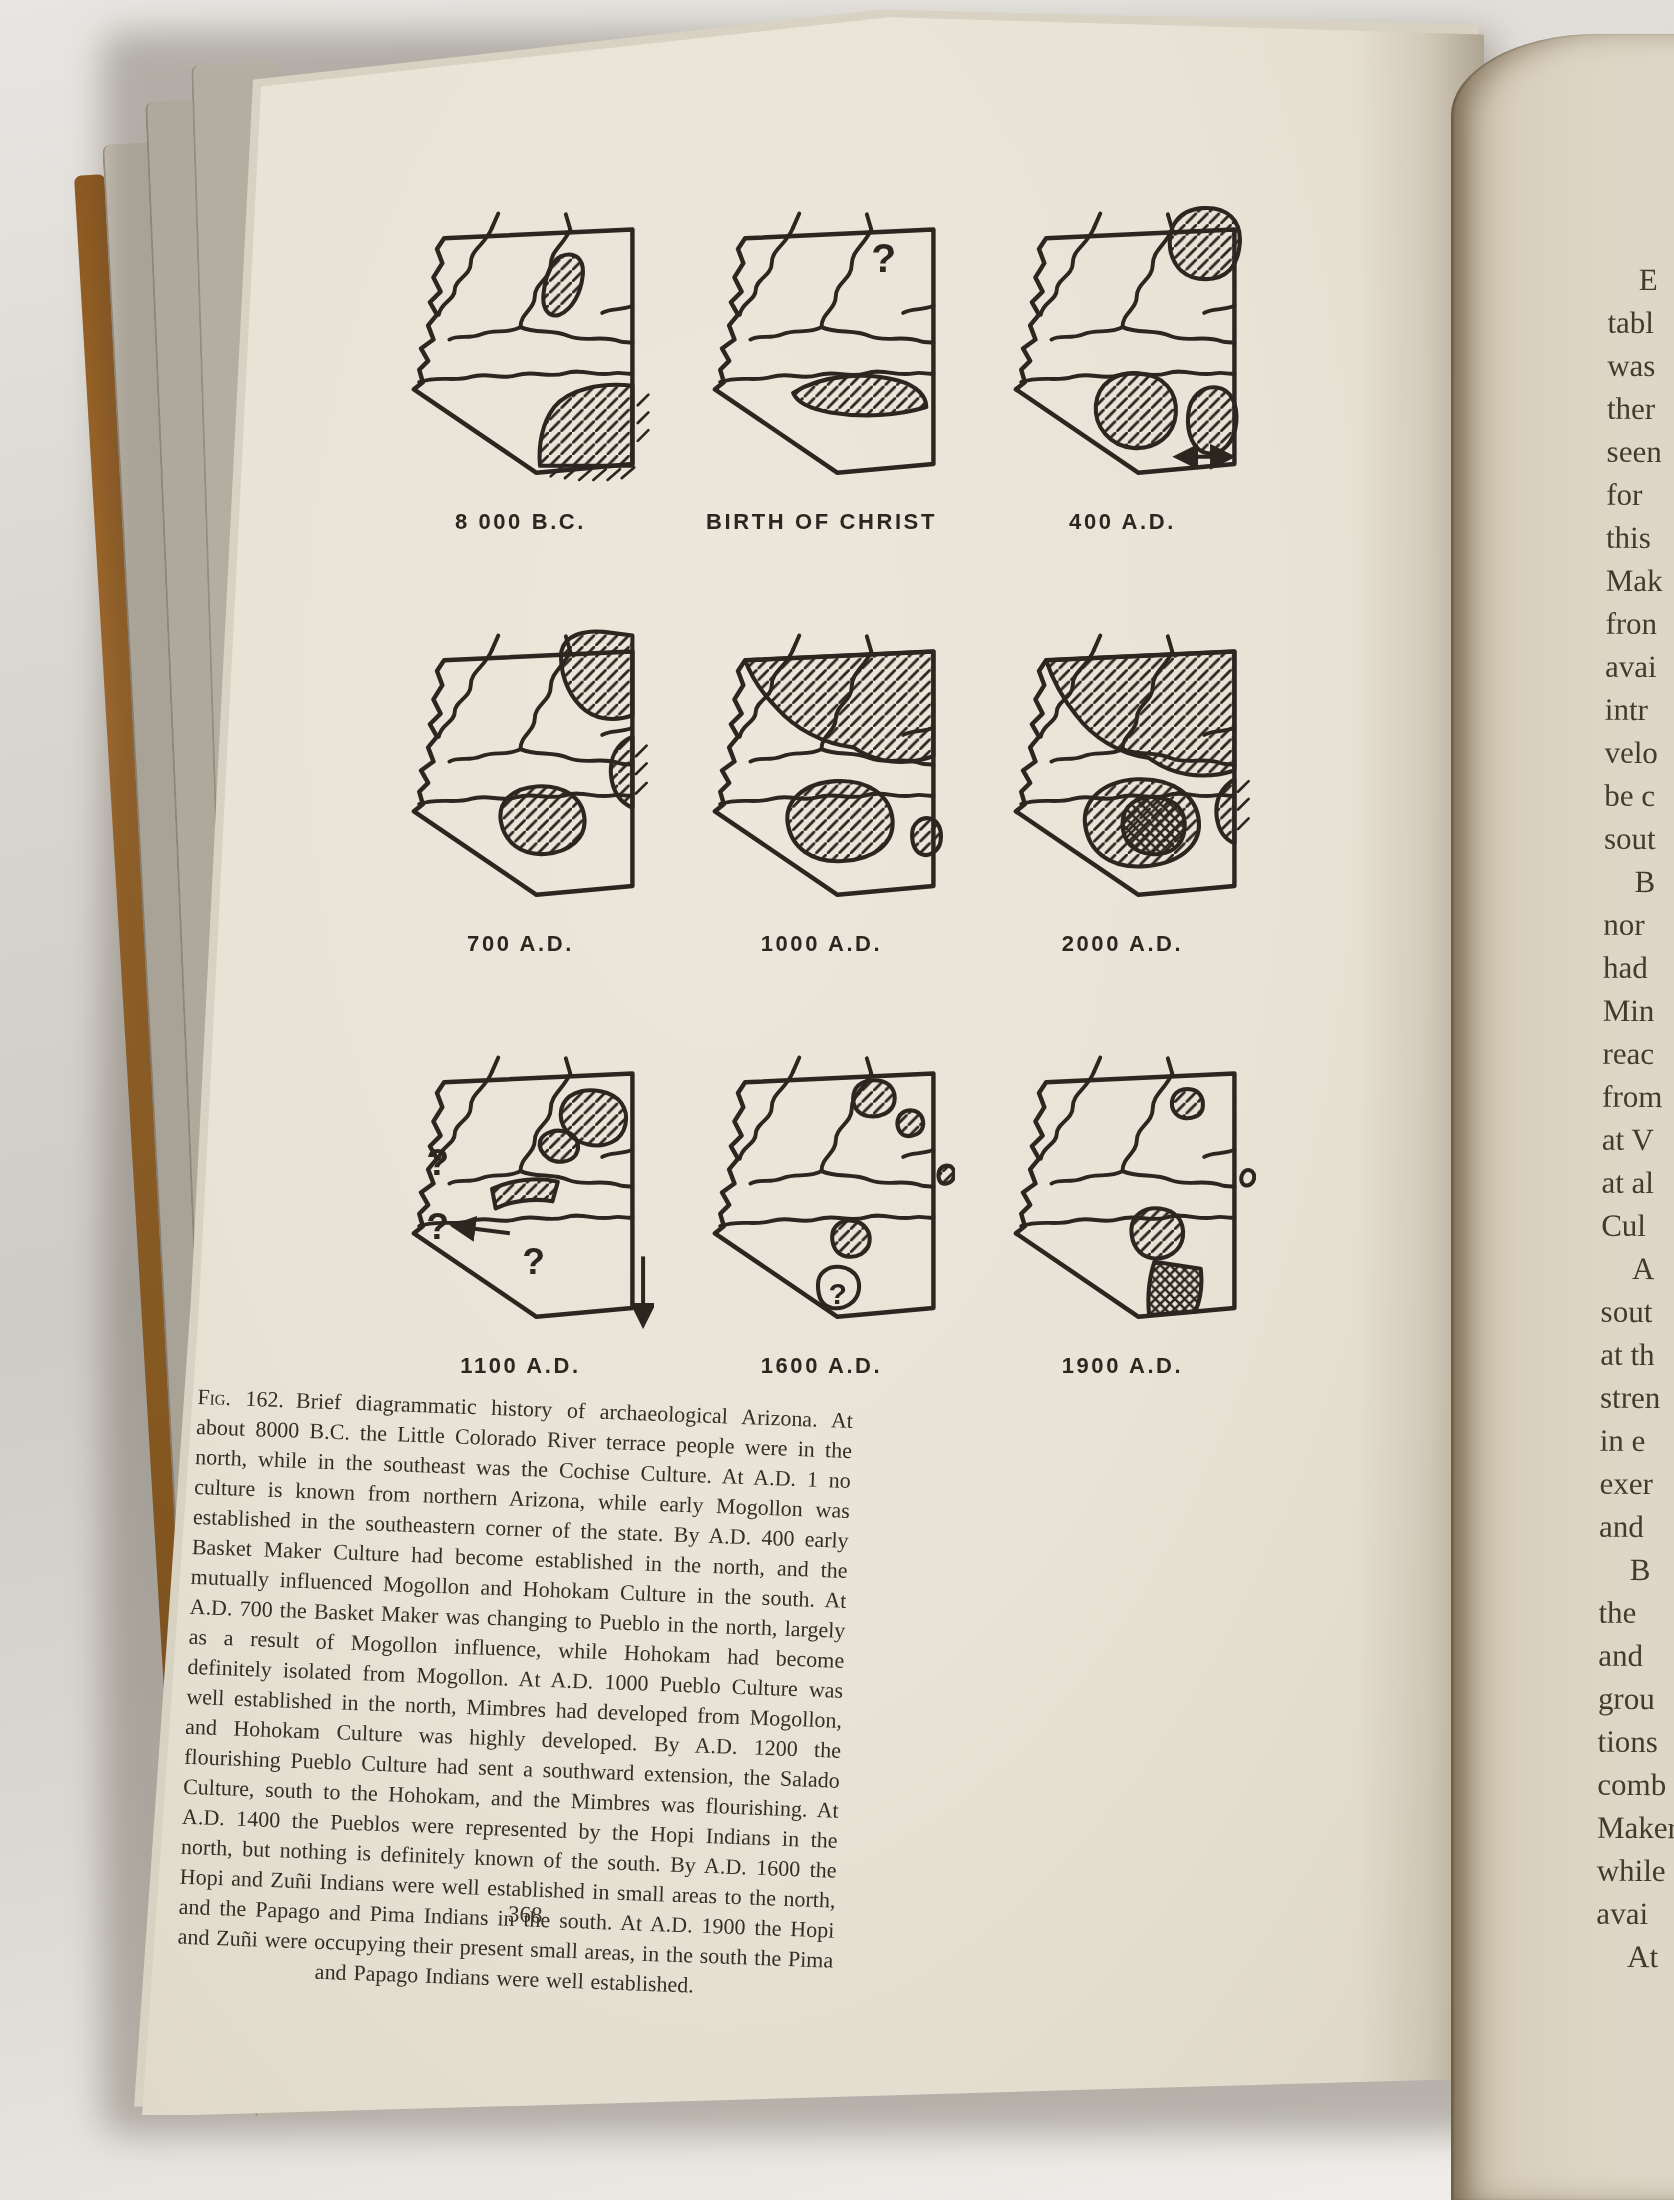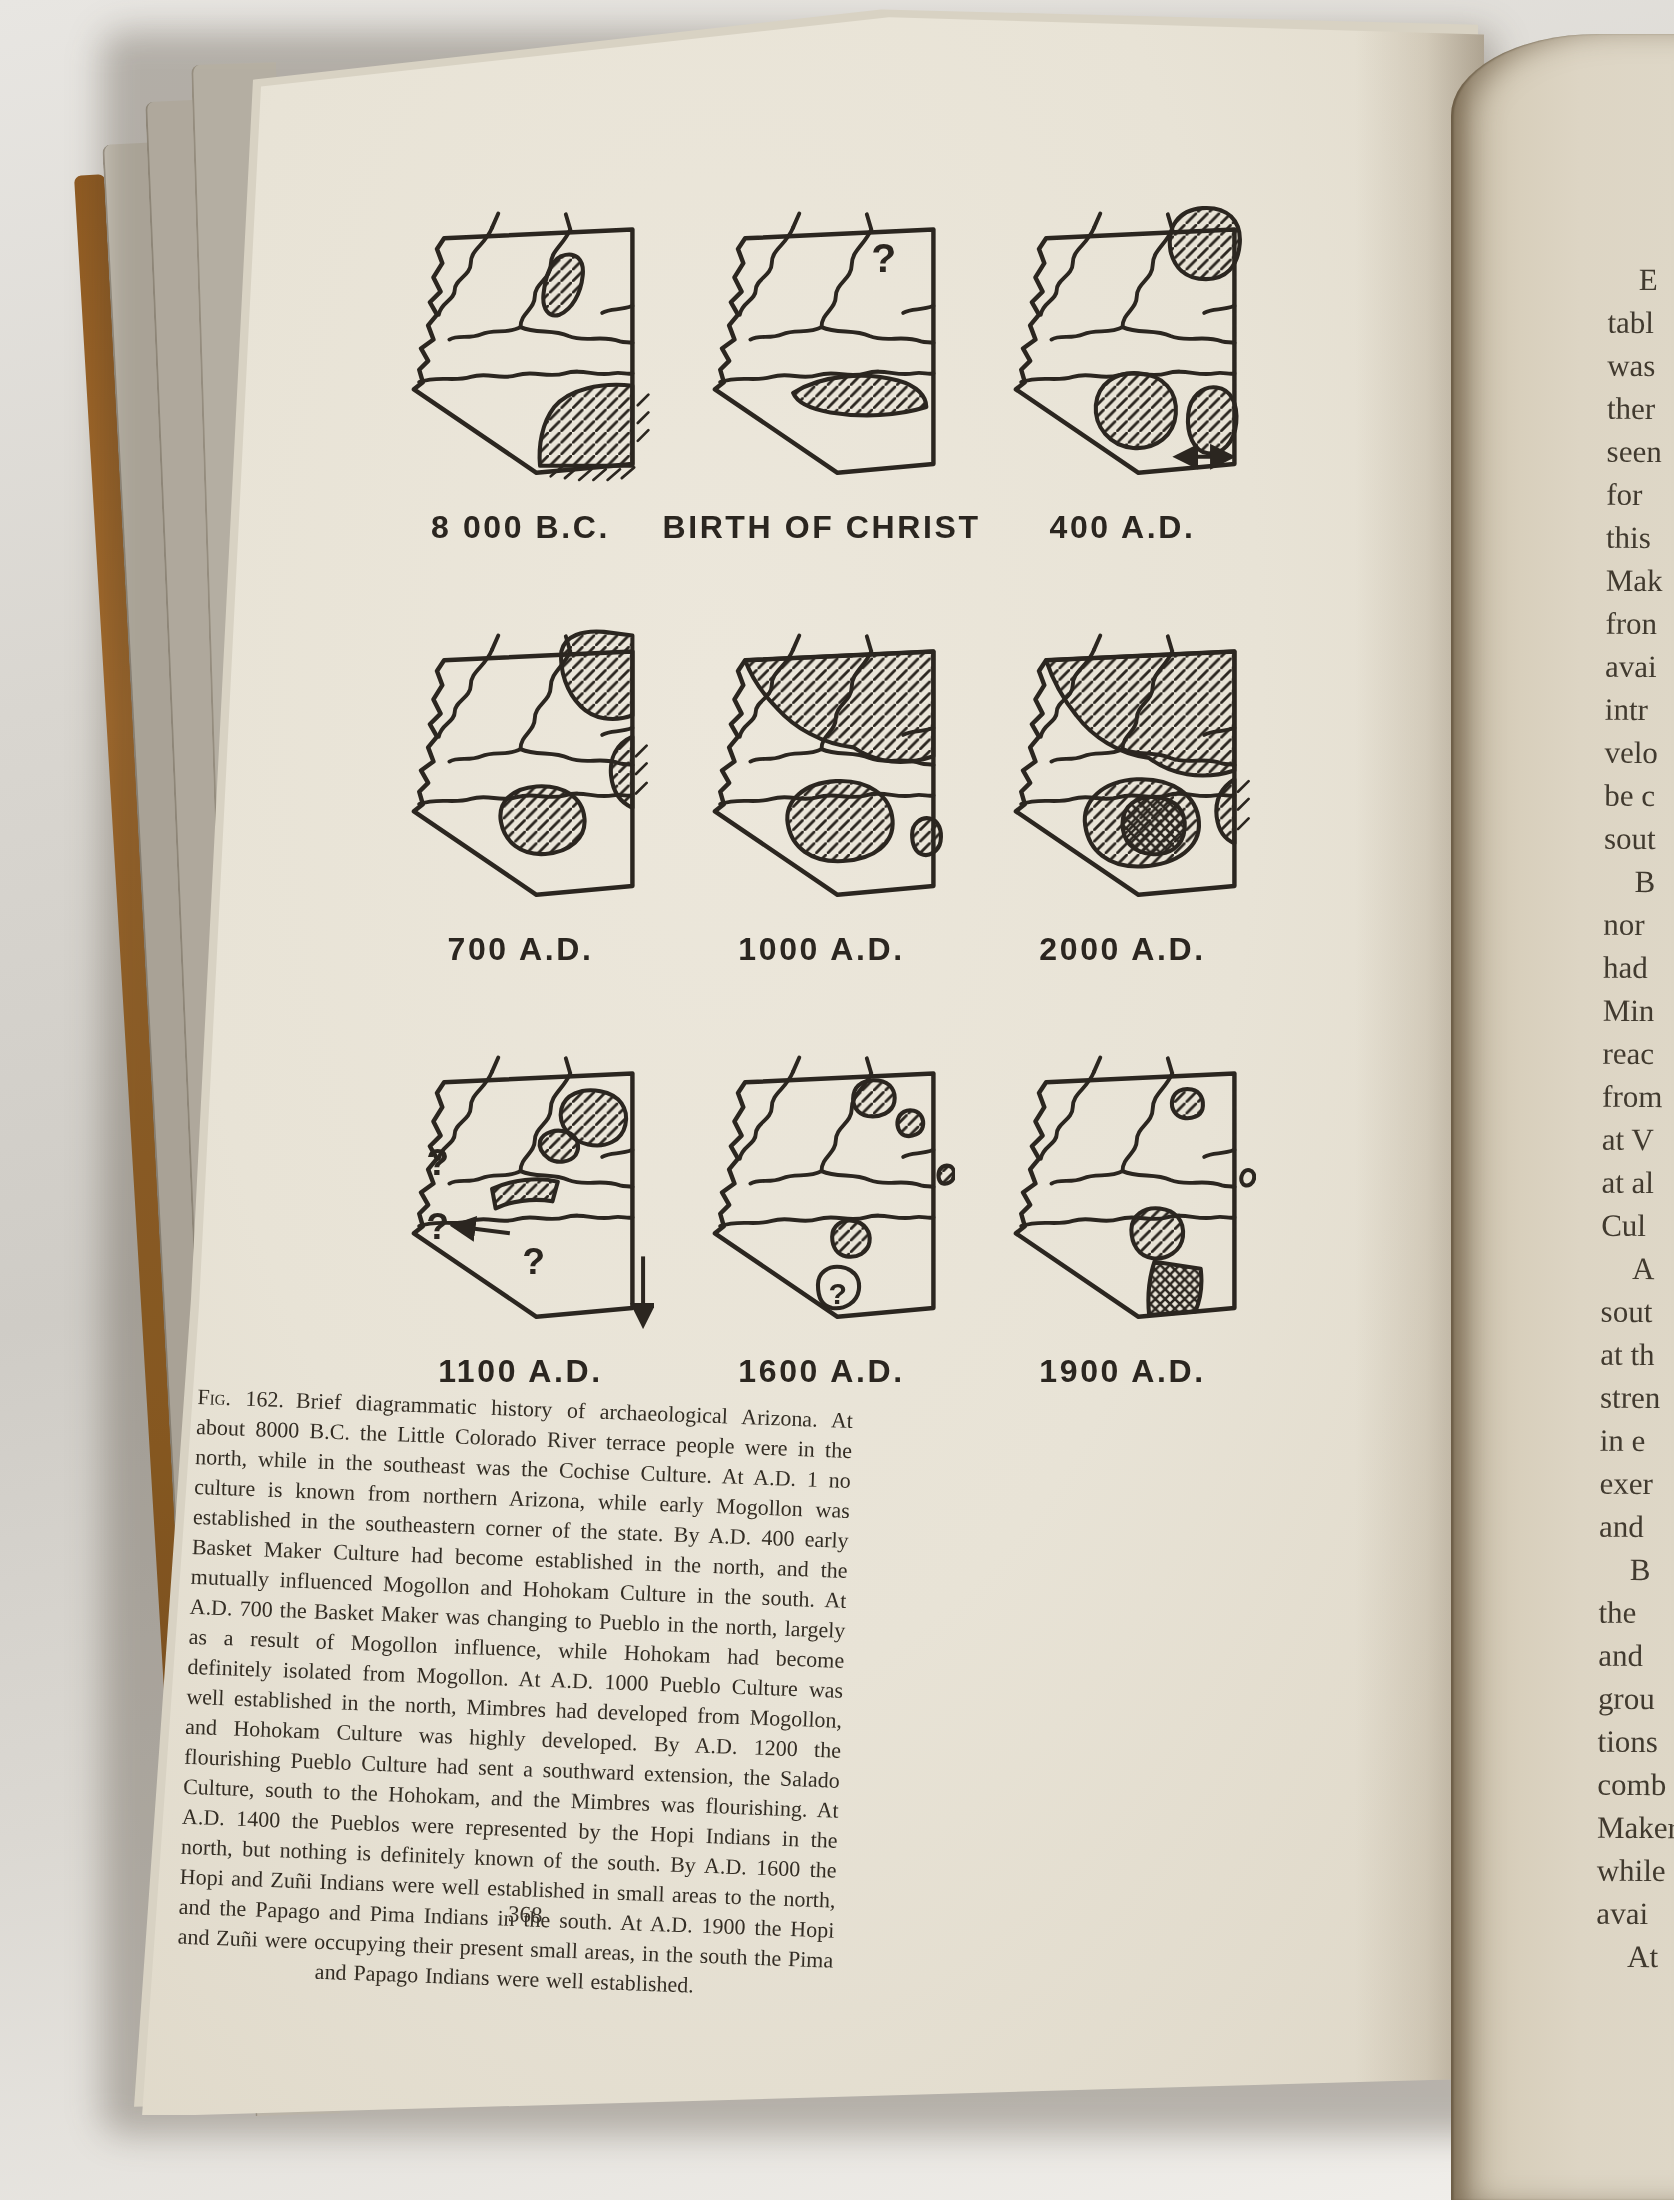--- a/index.html
+++ b/index.html
@@ -20,21 +20,21 @@
   .main-page{position:absolute;left:116px;top:15.5px;width:1368px;height:2099px;z-index:6;
     background:radial-gradient(ellipse at 44% 32%,#ece7db 0%,#e8e3d6 50%,#ded7c7 100%);
     clip-path:polygon(145px 71px,773px 1.7px,1368px 19px,1368px 2063px,26px 2101px,83px 1291px);}
   .gutter-shade{position:absolute;right:0;top:0;width:129px;height:100%;
     background:linear-gradient(to right,rgba(120,100,70,0),rgba(120,100,70,.16) 55%,rgba(88,70,46,.38));}
   .figure-grid{position:absolute;left:271px;top:185px;width:869px;display:grid;
     grid-template-columns:repeat(3,267px);grid-auto-rows:422px;column-gap:34px;}
   .map-cell{display:flex;flex-direction:column;align-items:center;}
   .map-svg{width:267px;height:302px;display:block;}
   .map-label{margin-top:6.9px;font-family:"Liberation Sans",sans-serif;font-weight:bold;
-    font-size:32px;letter-spacing:2.6px;color:#2b2620;text-align:center;white-space:nowrap;}
+    font-size:22px;letter-spacing:2.6px;color:#2b2620;text-align:center;white-space:nowrap;}
   .caption{position:absolute;left:82px;top:1366px;width:656px;transform:rotate(2.1deg);transform-origin:left top;
     font-size:22px;line-height:30px;color:#332d24;text-align:justify;text-align-last:center;word-spacing:1.3px;}
   .caption .cap-label{font-variant:small-caps;margin-right:12px;}
   .page-number{position:absolute;left:82px;top:1874px;width:656px;text-align:center;
     font-size:23px;color:#3a342b;transform:rotate(2.1deg);transform-origin:left top;}
   .facing-page{position:absolute;left:1451px;top:34px;width:224px;height:2166px;z-index:7;overflow:hidden;
     background:linear-gradient(to right,#b4a78f 0px,#cfc5b0 22.4px,#d8cfbc 69px,#ddd5c4 129px,#ded7c7 224px);
     border-top-left-radius:146px 82px;
     box-shadow:inset 26px 0 31px -6.9px rgba(82,64,40,.55),inset 2.6px 0 1.7px rgba(55,42,24,.35);}
   .frag-col{position:absolute;left:151px;top:224px;transform:rotate(.4deg);}

